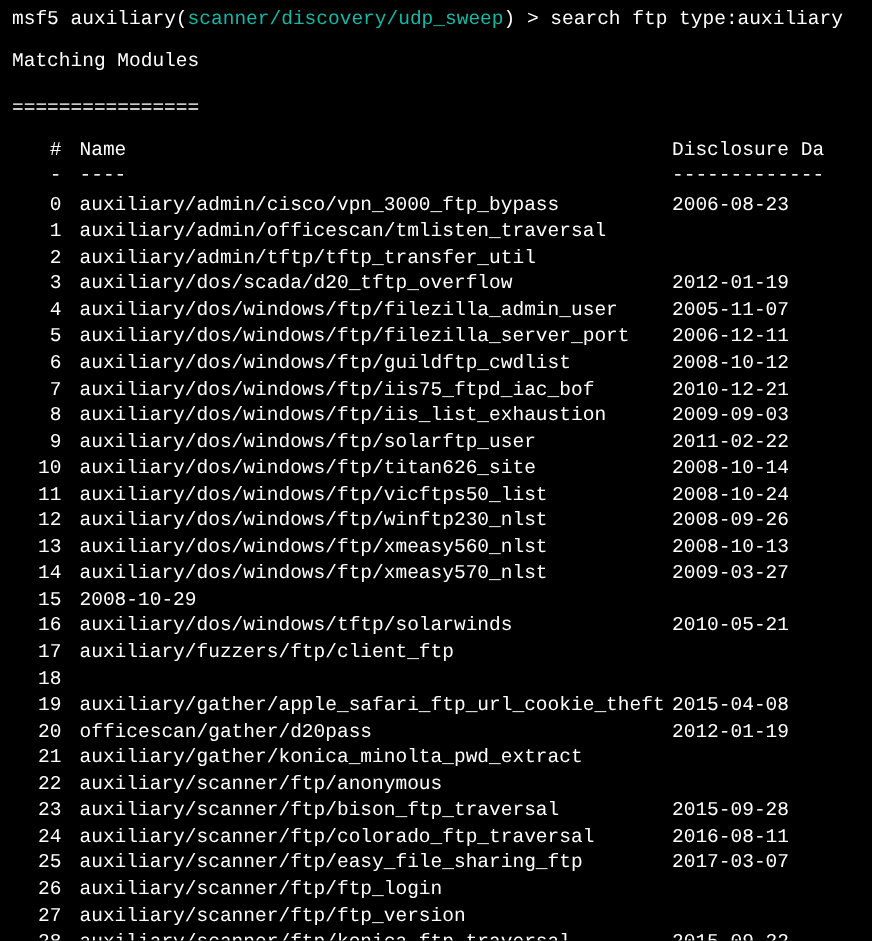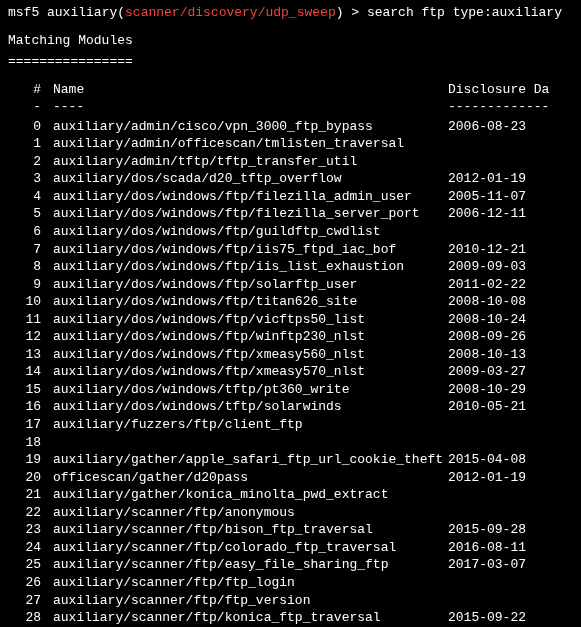--- a/index.html
+++ b/index.html
@@ -18,24 +18,24 @@
       overflow: hidden;
       width: 581px;
       height: 627px;
     }
     .prompt-line {
       margin-bottom: 10px;
     }
     .underline {
     }
     .red {
-      color: #ef4444;
+      color: #14b8a6;
     }
     .section-title {
-      margin-bottom: 4px;
+      margin-bottom: 14px;
     }
     .section-underline {
       margin-bottom: 10px;
     }
     .table {
       display: block;
     }
     .row {
       display: flex;
     }
@@ -107,40 +107,41 @@
         <span class="col-date">2005-11-07</span>
       </div>
       <div class="row">
         <span class="col-idx">5</span>
         <span class="col-name">auxiliary/dos/windows/ftp/filezilla_server_port</span>
         <span class="col-date">2006-12-11</span>
       </div>
       <div class="row">
         <span class="col-idx">6</span>
         <span class="col-name">auxiliary/dos/windows/ftp/guildftp_cwdlist</span>
+        <span class="col-date">2008-10-12</span>
       </div>
       <div class="row">
         <span class="col-idx">7</span>
         <span class="col-name">auxiliary/dos/windows/ftp/iis75_ftpd_iac_bof</span>
         <span class="col-date">2010-12-21</span>
       </div>
       <div class="row">
         <span class="col-idx">8</span>
         <span class="col-name">auxiliary/dos/windows/ftp/iis_list_exhaustion</span>
         <span class="col-date">2009-09-03</span>
       </div>
       <div class="row">
         <span class="col-idx">9</span>
         <span class="col-name">auxiliary/dos/windows/ftp/solarftp_user</span>
         <span class="col-date">2011-02-22</span>
       </div>
       <div class="row">
         <span class="col-idx">10</span>
         <span class="col-name">auxiliary/dos/windows/ftp/titan626_site</span>
-        <span class="col-date">2008-10-08</span>
+        <span class="col-date">2008-10-14</span>
       </div>
       <div class="row">
         <span class="col-idx">11</span>
         <span class="col-name">auxiliary/dos/windows/ftp/vicftps50_list</span>
         <span class="col-date">2008-10-24</span>
       </div>
       <div class="row">
         <span class="col-idx">12</span>
         <span class="col-name">auxiliary/dos/windows/ftp/winftp230_nlst</span>
         <span class="col-date">2008-09-26</span>
@@ -150,21 +151,20 @@
         <span class="col-name">auxiliary/dos/windows/ftp/xmeasy560_nlst</span>
         <span class="col-date">2008-10-13</span>
       </div>
       <div class="row">
         <span class="col-idx">14</span>
         <span class="col-name">auxiliary/dos/windows/ftp/xmeasy570_nlst</span>
         <span class="col-date">2009-03-27</span>
       </div>
       <div class="row">
         <span class="col-idx">15</span>
-        <span class="col-name">auxiliary/dos/windows/tftp/pt360_write</span>
         <span class="col-date">2008-10-29</span>
       </div>
       <div class="row">
         <span class="col-idx">16</span>
         <span class="col-name">auxiliary/dos/windows/tftp/solarwinds</span>
         <span class="col-date">2010-05-21</span>
       </div>
       <div class="row">
         <span class="col-idx">17</span>
         <span class="col-name">auxiliary/fuzzers/ftp/client_ftp</span>

